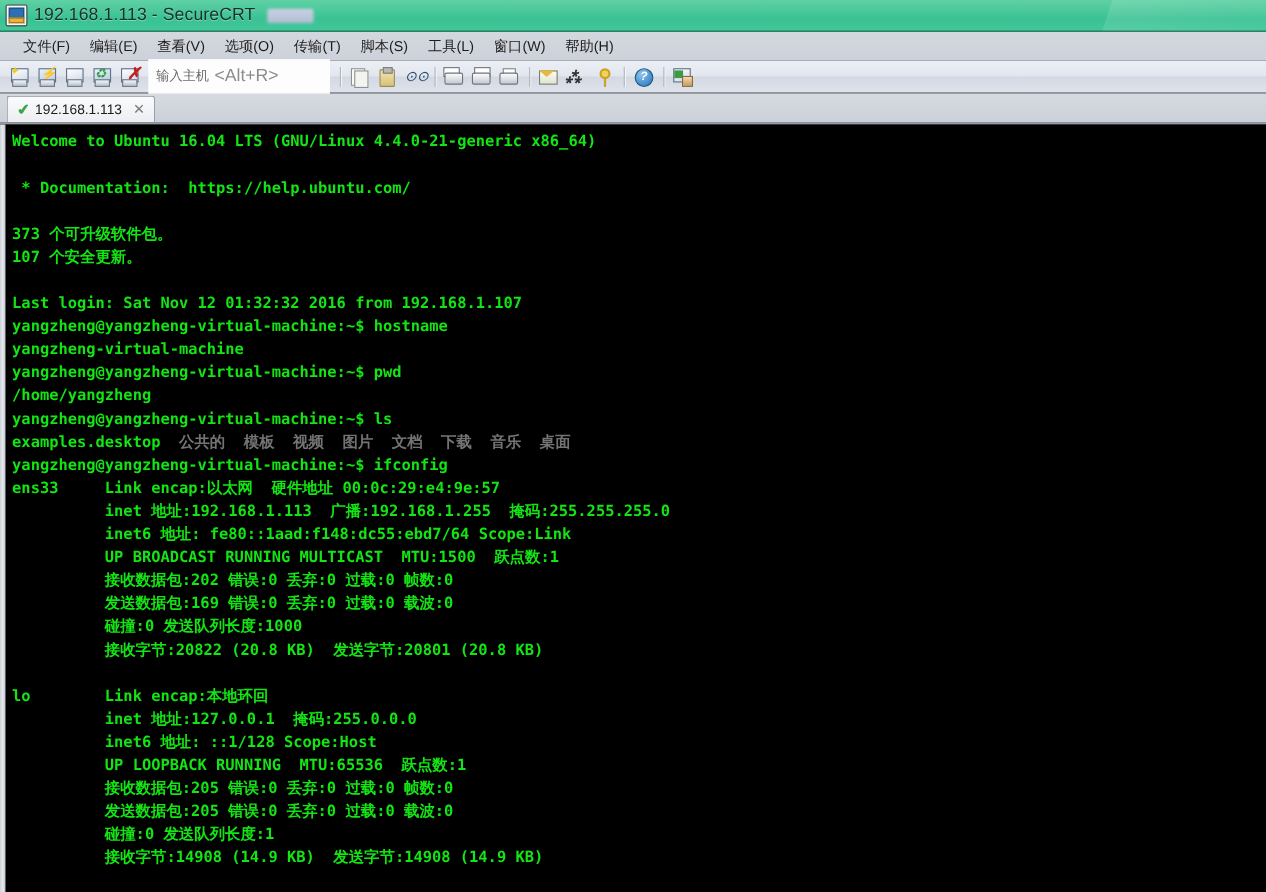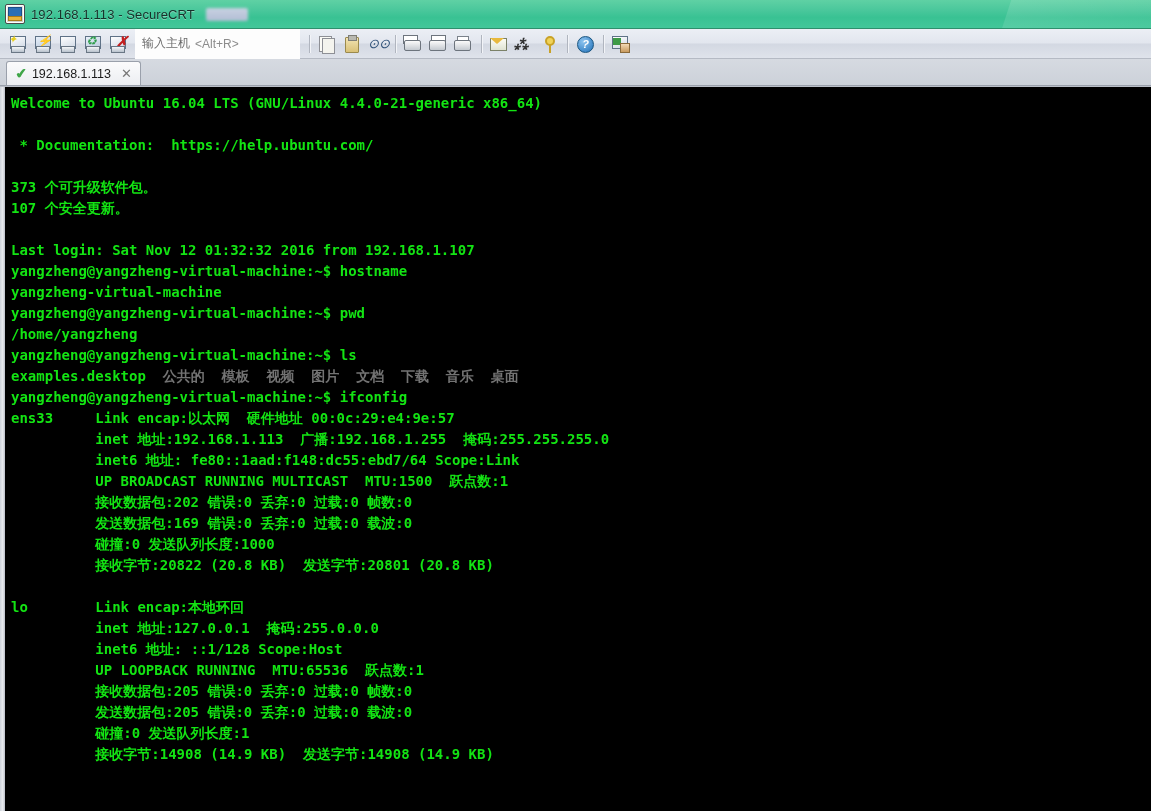--- a/index.html
+++ b/index.html
@@ -26,21 +26,21 @@
   .app-icon{
     width:18px;height:18px;margin-left:5px;margin-right:6px;flex:0 0 18px;position:relative;
     border:1px solid #4a4a4a;border-radius:2px;
     background:linear-gradient(160deg,#f2f2ee,#c9c9c2);
     box-shadow:inset 0 0 0 1px #fff;
   }
   .app-icon i{position:absolute;display:block;}
   .app-icon .scr{left:2px;top:2px;width:12px;height:8px;background:#2b6fb5;border:1px solid #1b4f87;}
   .app-icon .bar{left:2px;top:11px;width:12px;height:3px;background:#e9b33a;border:1px solid #a97b18;}
   .title-text{
-    font-size:13px;color:#17312a;letter-spacing:.1px;white-space:nowrap;
+    font-size:16px;color:#17312a;letter-spacing:.1px;white-space:nowrap;
     text-shadow:0 1px 0 rgba(255,255,255,.35);
   }
   .title-redaction{
     width:42px;height:13px;margin-left:11px;border-radius:2px;
     background:linear-gradient(180deg,#cfd2e6,#b9bed8);
     filter:blur(1.4px);opacity:.95;
   }
 
   
   .menubar{
@@ -65,21 +65,21 @@
     display:flex;align-items:center;justify-content:center;border-radius:2px;cursor:default;
   }
   .tb-sep{width:1px;height:18px;background:#b0b5bf;margin:0 5px;flex:0 0 1px;
           box-shadow:1px 0 0 #f2f4f8;}
   .hostbox{
     flex:0 0 165px;height:32px;background:#fdfdfd;border:1px solid #fdfdfd;
     display:flex;align-items:center;padding-left:6px;box-sizing:border-box;
     margin-left:3px;margin-right:4px;
   }
   .hostbox .ph1{font-size:12px;color:#6c6c6c;}
-  .hostbox .ph2{font-size:12px;color:#8c8c8c;margin-left:5px;}
+  .hostbox .ph2{font-size:16px;color:#8c8c8c;margin-left:5px;}
 
   
   .ic{position:relative;width:19px;height:18px;display:block;}
   .ic .win{position:absolute;left:1px;top:1px;width:14px;height:11px;
     background:linear-gradient(160deg,#ffffff,#cfd8e4);border:1px solid #5f7287;}
   .ic .win.b{background:linear-gradient(160deg,#e9f1fa,#b9c9dc);}
   .ic .dock{position:absolute;left:2px;bottom:0px;width:12px;height:5px;
     background:linear-gradient(180deg,#f4f6f8,#b8c2cd);border:1px solid #6a7785;}
   .ic .star{position:absolute;left:-1px;top:-1px;color:#e8d021;font-size:11px;line-height:10px;}
   .ic .bolt{position:absolute;left:3px;top:0px;color:#f2d02a;font-size:12px;line-height:12px;}
@@ -158,20 +158,31 @@
 
   <div class="titlebar">
     <div class="app-icon">
       <i class="scr"></i>
         <i class="bar"></i>
     </div>
     <div class="title-text">192.168.1.113 - SecureCRT</div>
     <div class="title-redaction"></div>
   </div>
 
+  <div class="menubar">
+    <div class="menu-item">文件(F)</div>
+    <div class="menu-item">编辑(E)</div>
+    <div class="menu-item">查看(V)</div>
+    <div class="menu-item">选项(O)</div>
+    <div class="menu-item">传输(T)</div>
+    <div class="menu-item">脚本(S)</div>
+    <div class="menu-item">工具(L)</div>
+    <div class="menu-item">窗口(W)</div>
+    <div class="menu-item">帮助(H)</div>
+  </div>
 
   <div class="toolbar">
     <div class="tb-btn">
       <span class="ic">
           <i class="win"></i>
           <i class="star">✦</i>
           <i class="dock"></i>
         </span>
     </div>
     <div class="tb-btn">

